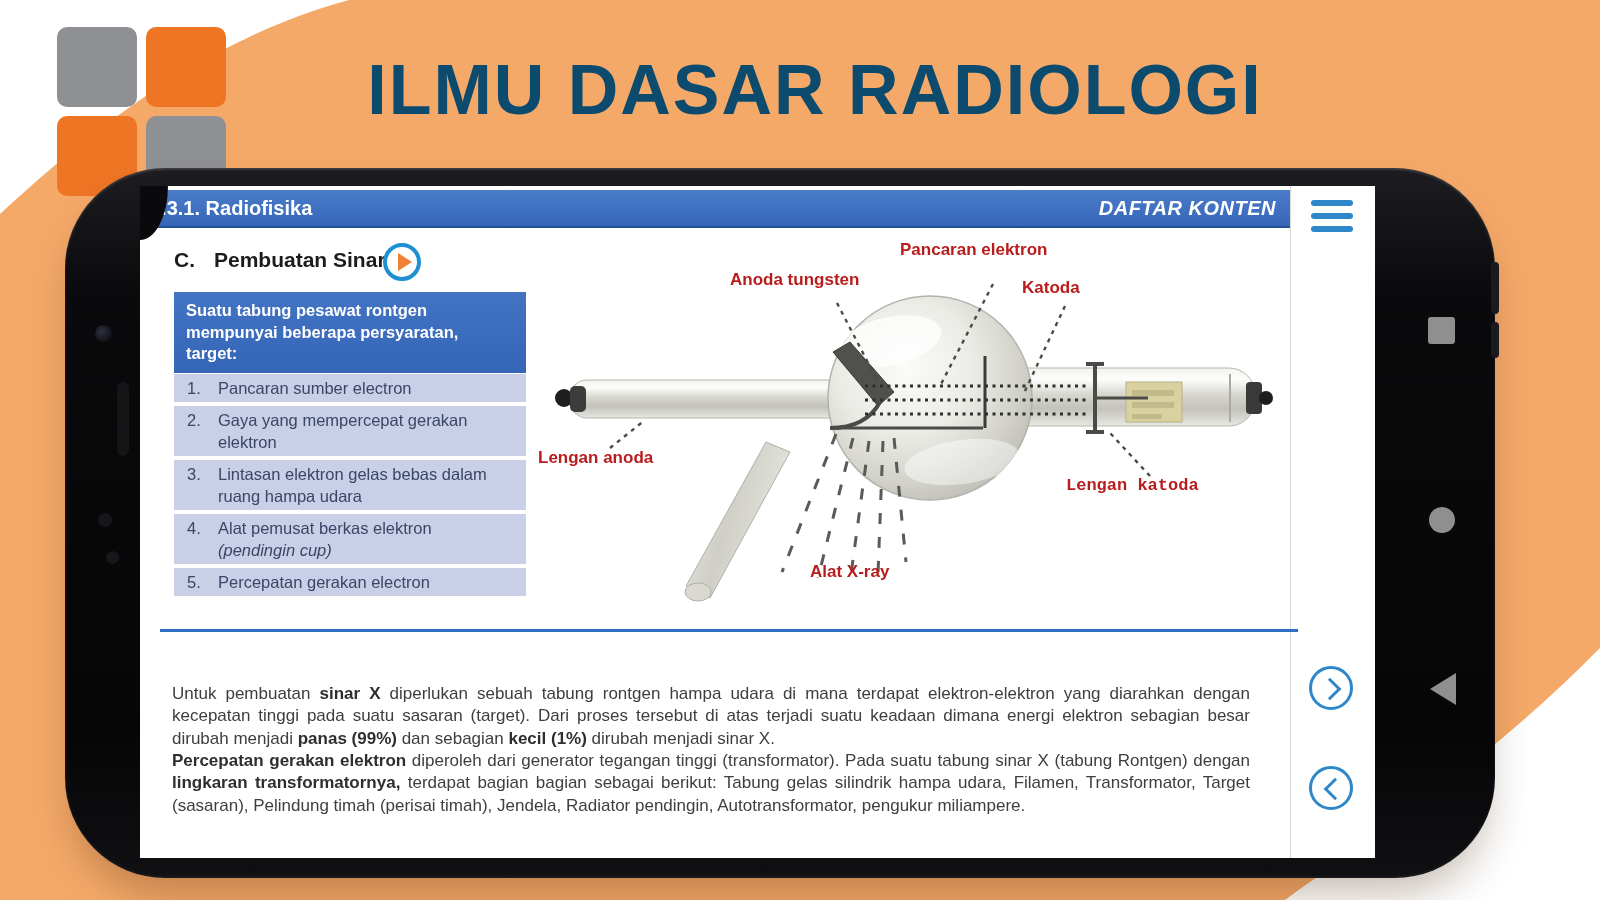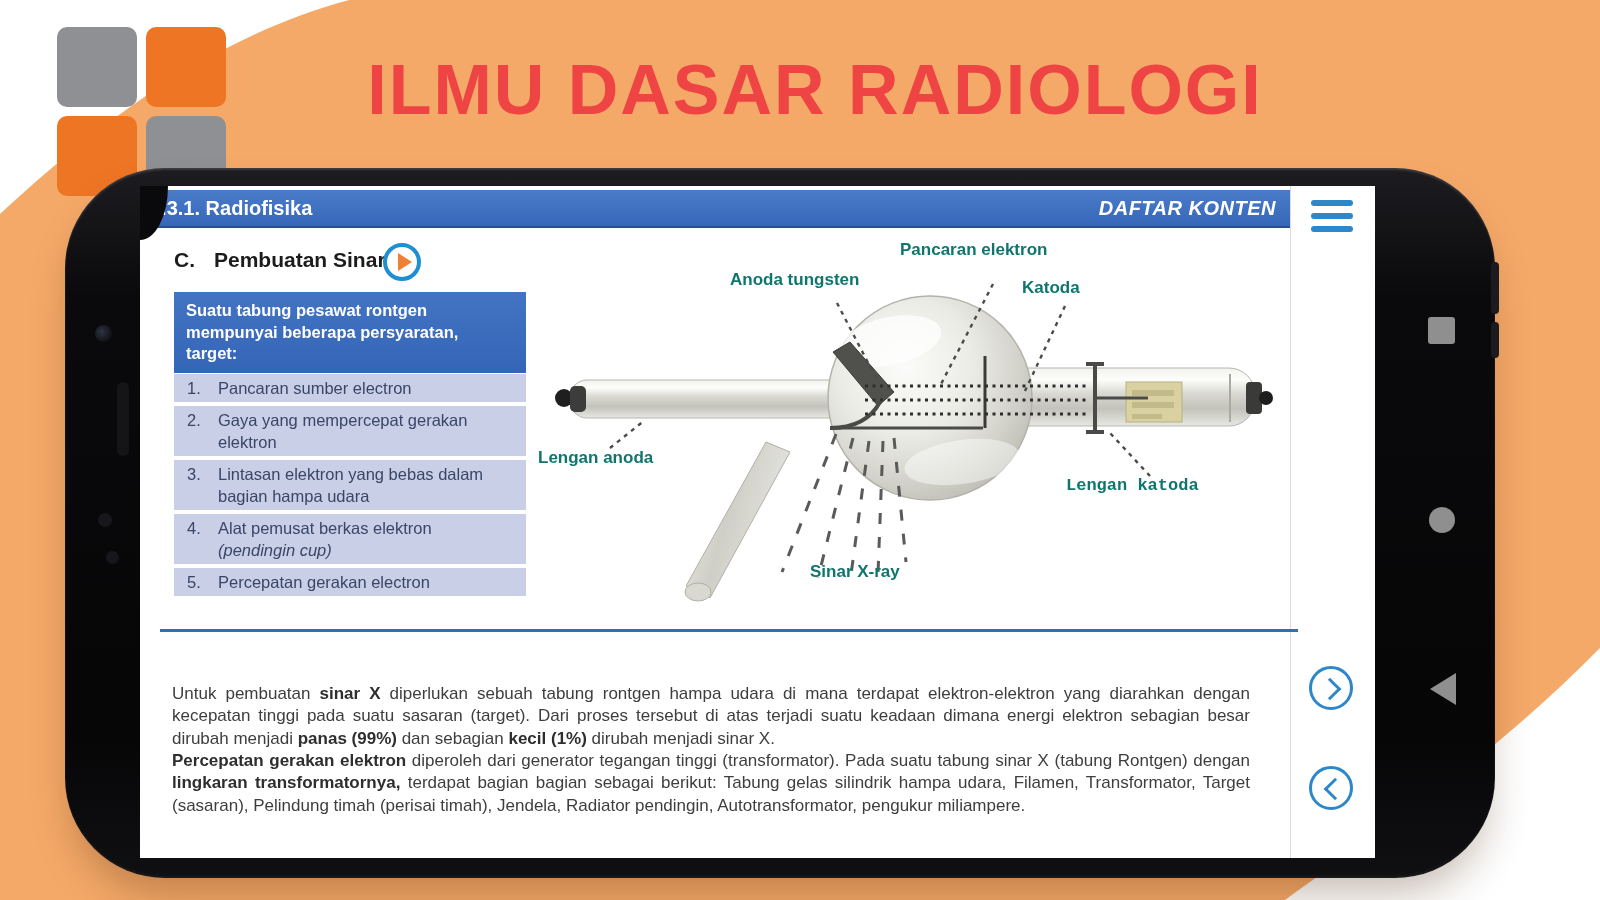--- a/index.html
+++ b/index.html
@@ -7,21 +7,21 @@
         font-family:"Liberation Sans",sans-serif;-webkit-font-smoothing:antialiased;}
   .bg-svg{position:absolute;left:0;top:0;width:1600px;height:900px;}
 
   
   .logo{position:absolute;left:57px;top:27px;width:169px;height:169px;
         display:grid;grid-template-columns:80px 80px;grid-template-rows:80px 80px;gap:9px;}
   .logo div{border-radius:10px;}
   .sq-gray{background:#8f9093;}
   .sq-orange{background:#ee7524;}
   .banner-title{position:absolute;left:30px;top:50px;width:1570px;text-align:center;
-        color:#ef4444;font-size:70px;font-weight:800;letter-spacing:2px;white-space:nowrap;}
+        color:#0c4a6e;font-size:70px;font-weight:800;letter-spacing:2px;white-space:nowrap;}
 
   
   .phone{position:absolute;left:65px;top:168px;width:1430px;height:710px;border-radius:100px;
         background:linear-gradient(180deg,#1d1d21 0%,#0a0a0c 18%,#060607 80%,#101013 100%);
         box-shadow:0 24px 42px -8px rgba(70,35,5,.30), inset 0 2px 2px rgba(255,255,255,.14), inset 0 -2px 3px rgba(255,255,255,.05);}
   .side-btn{position:absolute;background:#1b1b1f;border-radius:4px;width:8px;}
   .side-btn.b1{left:1426px;top:94px;height:52px;}
   .side-btn.b2{left:1426px;top:154px;height:36px;}
   .cam-dot{position:absolute;left:30px;top:157px;width:17px;height:17px;border-radius:50%;
         background:radial-gradient(circle at 40% 40%,#2c3340,#121217 70%);}
@@ -75,21 +75,21 @@
   .req-row .note{display:block;font-style:italic;}
 
   
   .sep{position:absolute;left:20px;top:443px;width:1138px;height:3px;background:#2e6fc4;}
   .para{position:absolute;left:32px;width:1078px;text-align:justify;color:#3e3e3e;font-size:17px;line-height:22.4px;}
   .para b{color:#2e2e2e;}
   .para.p1{top:452px;margin-top:45px;} .para.p2{top:547px;}
 
   
   .diagram{position:absolute;left:390px;top:50px;width:760px;height:392px;}
-  .dlabel{position:absolute;color:#0f766e;font-size:17px;font-weight:600;white-space:nowrap;}
+  .dlabel{position:absolute;color:#b91c1c;font-size:17px;font-weight:600;white-space:nowrap;}
   .dl-anoda{left:200px;top:34px;}
   .dl-pancaran{left:370px;top:4px;}
   .dl-katoda{left:492px;top:42px;}
   .dl-larm{left:8px;top:212px;}
   .dl-karm{left:536px;top:240px;font-family:Liberation Mono, monospace;}
   .dl-xray{left:280px;top:326px;}
 </style>
 </head>
 <body>
 
@@ -155,21 +155,21 @@
         <div class="req-row">
           <span class="num">1.</span>
           <span class="txt">Pancaran sumber electron</span>
         </div>
         <div class="req-row">
           <span class="num">2.</span>
           <span class="txt">Gaya yang mempercepat gerakan elektron</span>
         </div>
         <div class="req-row">
           <span class="num">3.</span>
-          <span class="txt">Lintasan elektron yang bebas dalam bagian hampa udara</span>
+          <span class="txt">Lintasan elektron gelas bebas dalam ruang hampa udara</span>
         </div>
         <div class="req-row">
           <span class="num">4.</span>
           <span class="txt">
             <span>Alat pemusat berkas elektron</span>
             <span class="note">(pendingin cup)</span>
           </span>
         </div>
         <div class="req-row">
           <span class="num">5.</span>
@@ -250,21 +250,21 @@
             <line x1="535" y1="70" x2="494" y2="157"></line>
             <line x1="80" y1="212" x2="115" y2="184"></line>
             <line x1="620" y1="240" x2="580" y2="197"></line>
           </g>
         </svg>
         <span class="dlabel dl-anoda">Anoda tungsten</span>
         <span class="dlabel dl-pancaran">Pancaran elektron</span>
         <span class="dlabel dl-katoda">Katoda</span>
         <span class="dlabel dl-larm">Lengan anoda</span>
         <span class="dlabel dl-karm">Lengan katoda</span>
-        <span class="dlabel dl-xray">Sinar X-ray</span>
+        <span class="dlabel dl-xray">Alat X-ray</span>
       </div>
 
       <div class="sep"></div>
       <p class="para p1"><span>Untuk pembuatan </span><b>sinar X</b><span> diperlukan sebuah tabung rontgen hampa udara di mana terdapat elektron-elektron yang diarahkan dengan kecepatan tinggi pada suatu sasaran (target). Dari proses tersebut di atas terjadi suatu keadaan dimana energi elektron sebagian besar dirubah menjadi </span><b>panas (99%)</b><span> dan sebagian </span><b>kecil (1%)</b><span> dirubah menjadi sinar X.</span></p>
       <p class="para p2"><b>Percepatan gerakan elektron</b><span> diperoleh dari generator tegangan tinggi (transformator). Pada suatu tabung sinar X (tabung Rontgen) dengan </span><b>lingkaran transformatornya,</b><span> terdapat bagian bagian sebagai berikut: Tabung gelas silindrik hampa udara, Filamen, Transformator, Target (sasaran), Pelindung timah (perisai timah), Jendela, Radiator pendingin, Autotransformator, pengukur miliampere.</span></p>
 
       <div class="corner-clip"></div>
     </div>
   </div>
 </div>

